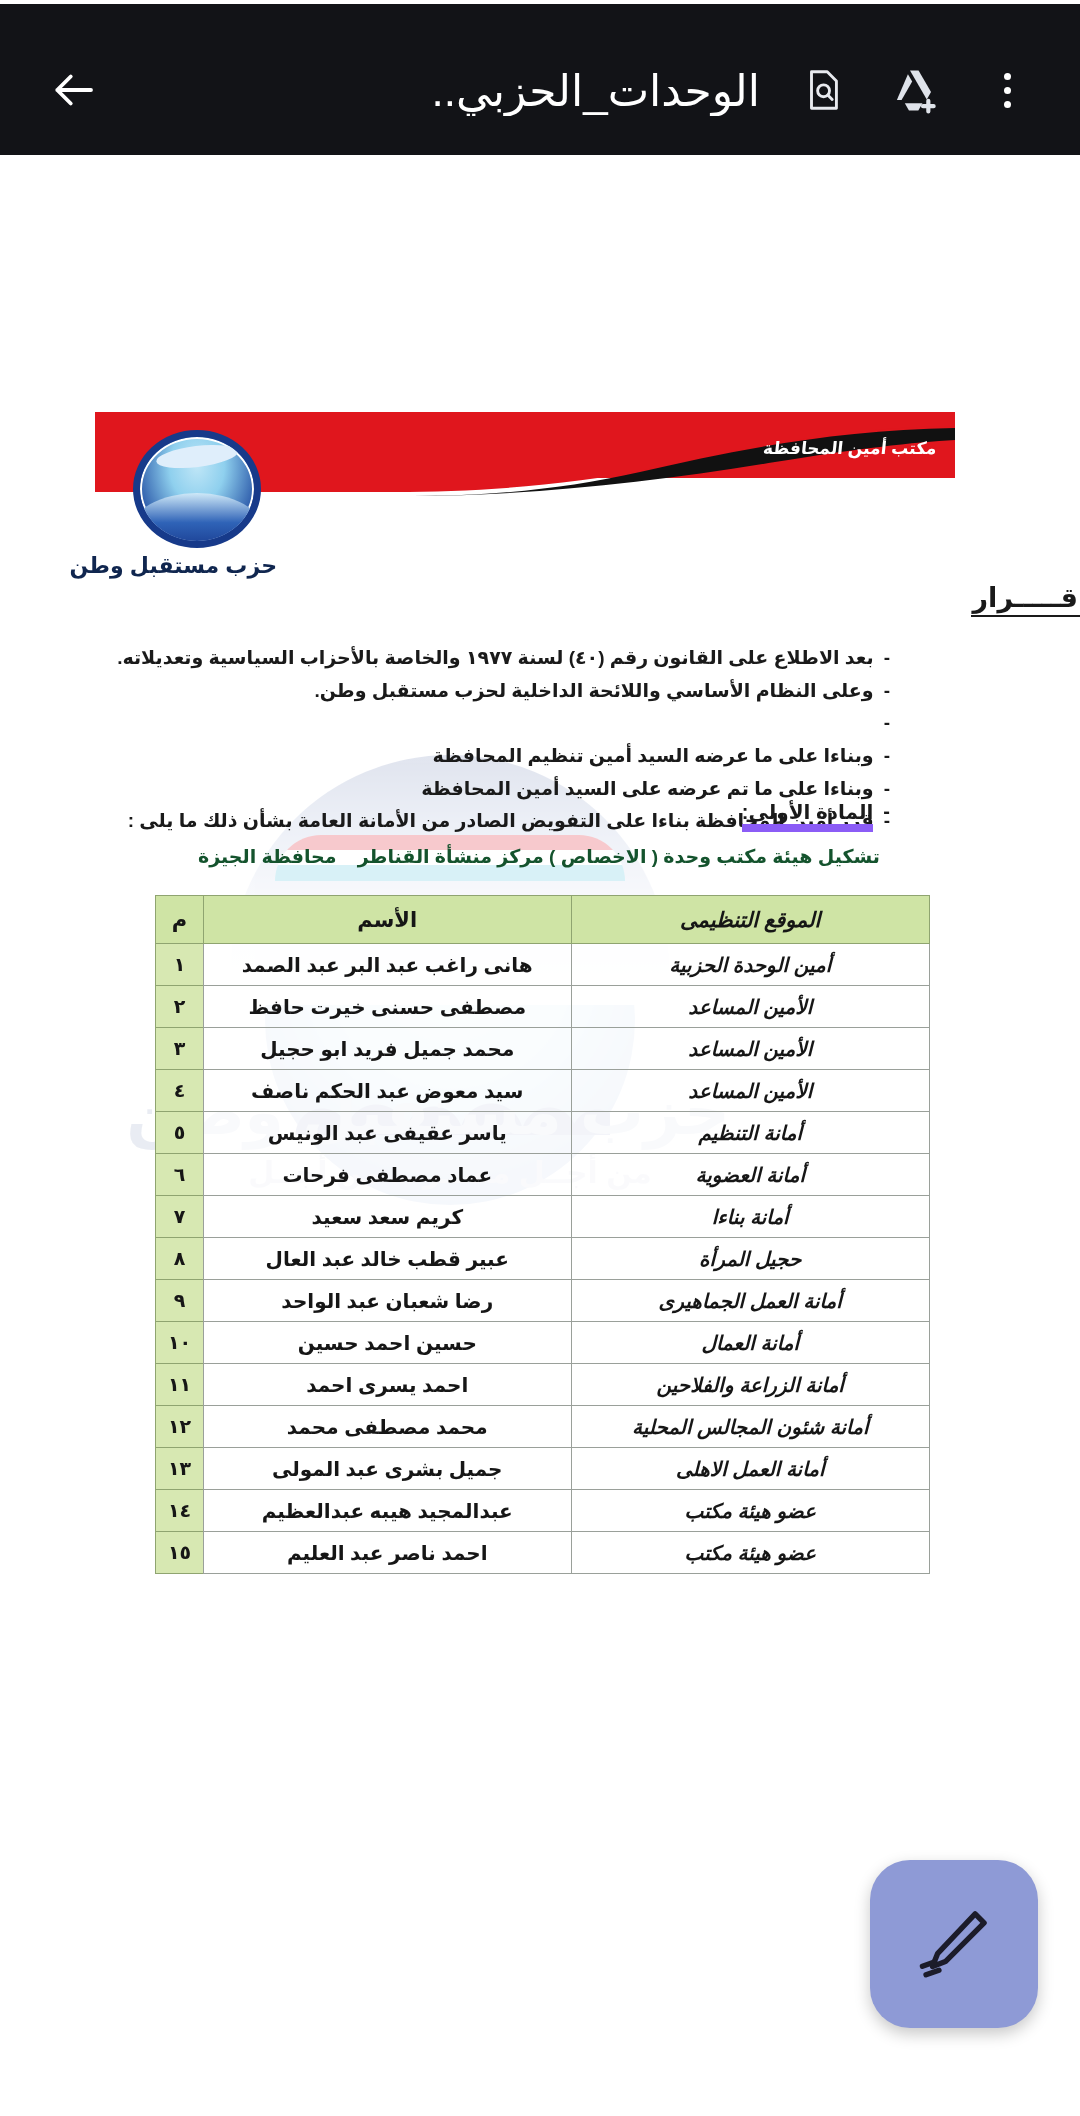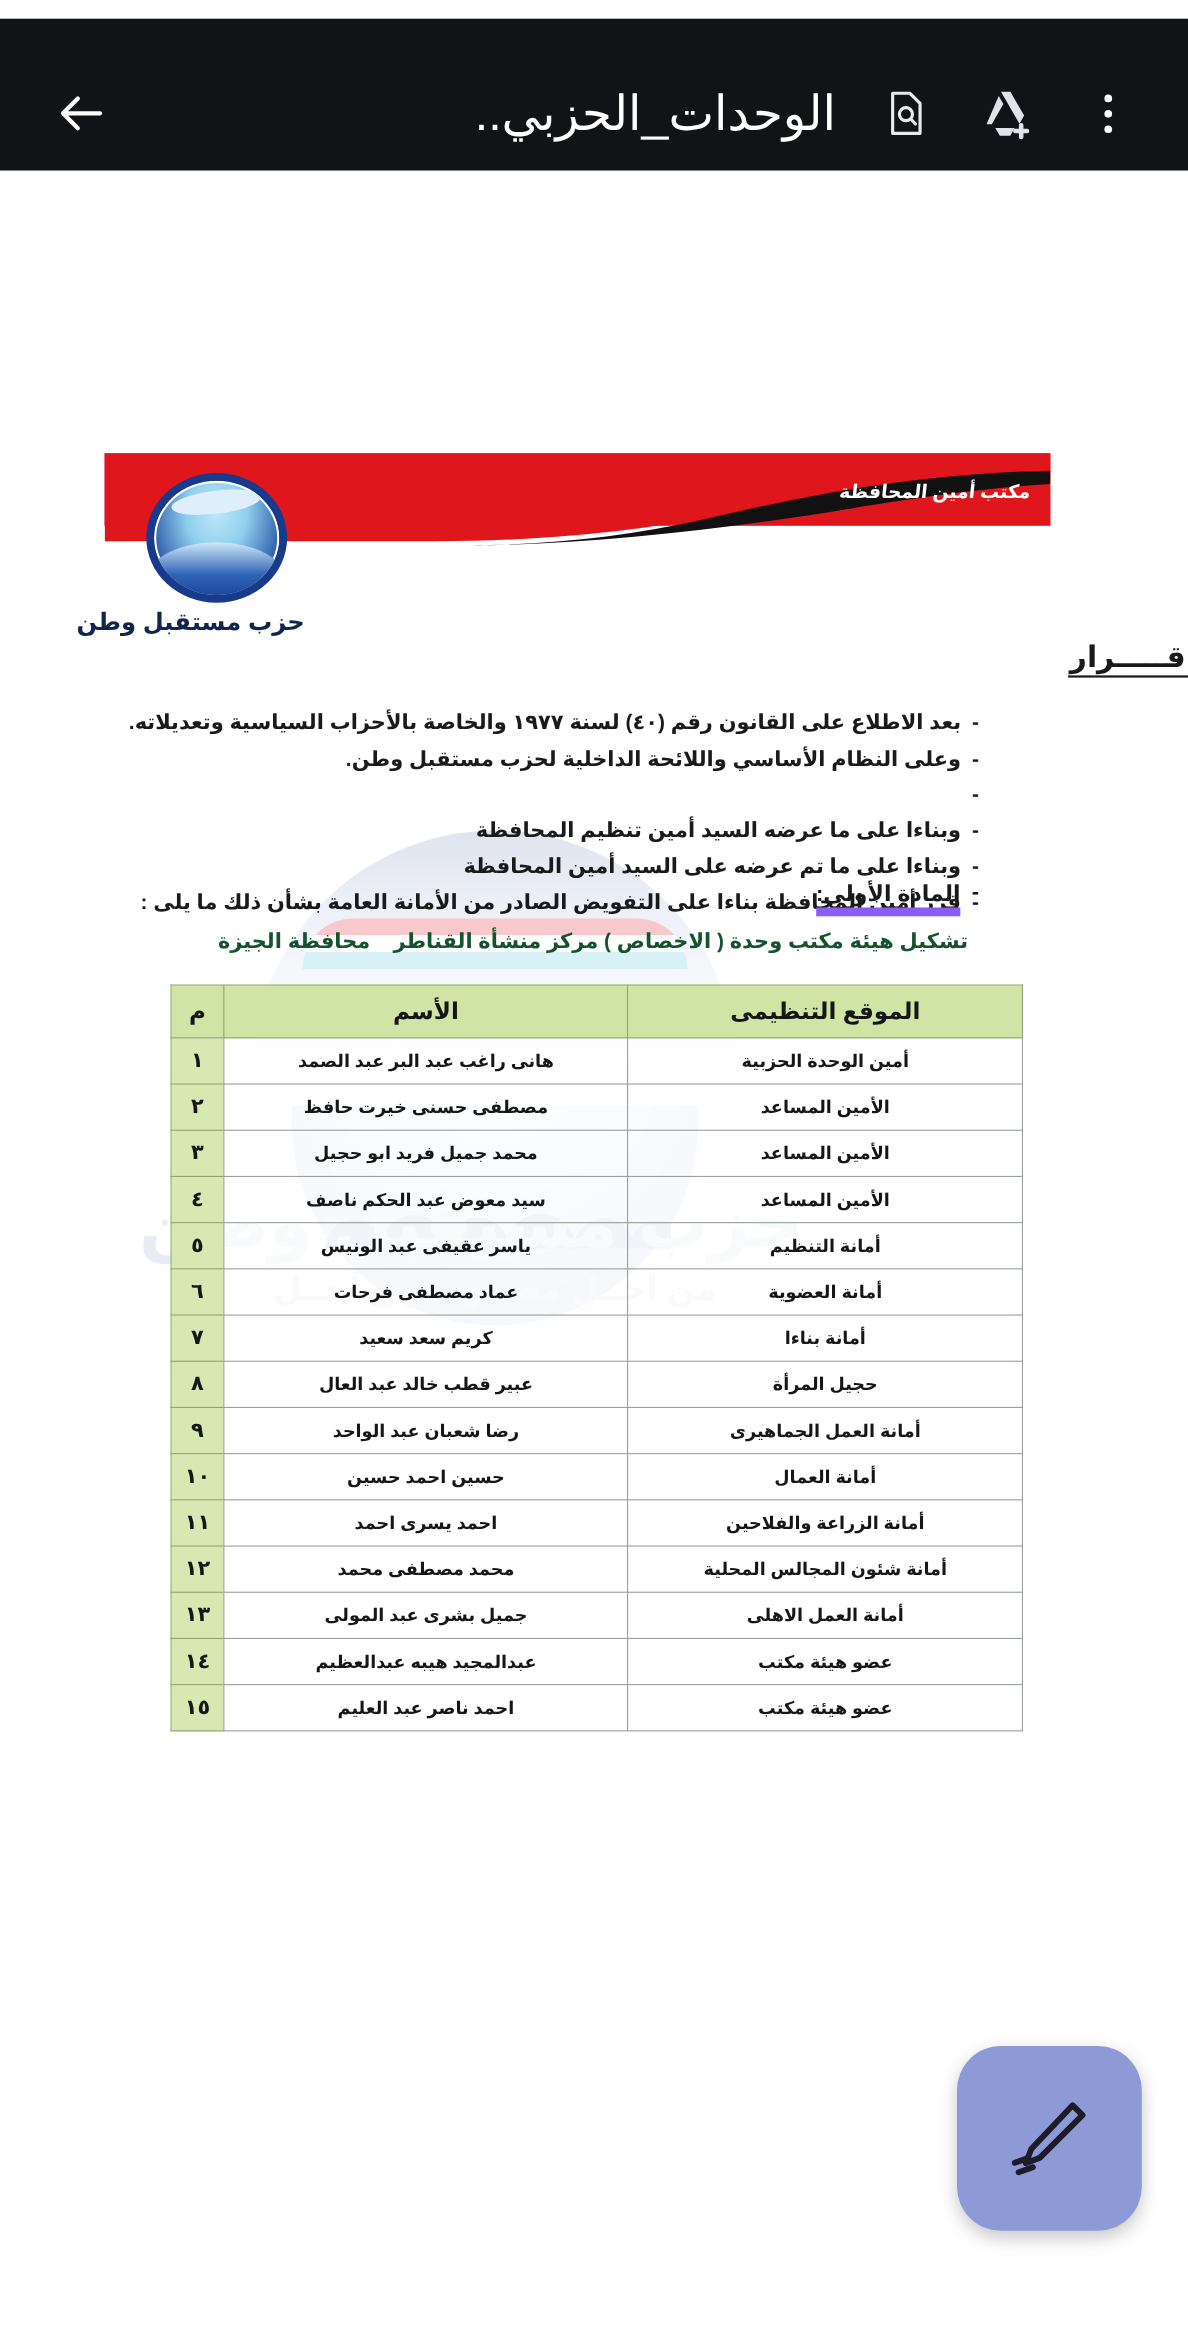--- a/index.html
+++ b/index.html
@@ -6,21 +6,21 @@
   html, body {
     width: 1080px; height: 2116px;
     background: #ffffff;
     font-family: "Liberation Sans", "DejaVu Sans", sans-serif;
     overflow: hidden;
   }
   #root { position: relative; width: 1080px; height: 2116px; background: #ffffff; }
 
   
   .appbar {
-    position: absolute; top: 17px; left: 0;
+    position: absolute; top: 4px; left: 0;
     width: 1080px; height: 172px;
     background: #121317;
     display: flex; flex-direction: row-reverse; align-items: center;
     padding: 0 36px;
   }
   .appbar-icon {
     width: 74px; height: 74px;
     display: flex; align-items: center; justify-content: center;
     flex: 0 0 auto;
   }
@@ -193,37 +193,37 @@
   
   .tbl {
     position: absolute; left: 155px; top: 635px;
     width: 775px;
     border-collapse: collapse;
     direction: rtl;
     background: transparent;
   }
   .tbl td, .tbl th {
     border: 1px solid #9aa09a;
-    font-size: 16px;
+    font-size: 20px;
     color: #161616;
     font-weight: 700;
     text-align: center;
     height: 42px;
     padding: 2px 6px;
     background: transparent;
   }
   .tbl thead th {
     background: #cfe4a5;
     height: 48px;
     font-size: 21px;
     border-color: #8fa470;
   }
   .col-num { width: 48px; }
   .col-name { width: 368px; margin-top: 44px; }
-  .col-pos { width: 359px; }
+  .col-pos { width: 359px; font-style: italic; }
   .tbl tbody td.num { background: #d7e8b2; border-color: #8fa470; font-size: 19px; }
   .tbl tbody td { background: rgba(255,255,255,0.72); }
 
   
   .fab {
     position: absolute; right: 42px; bottom: 88px;
     width: 168px; height: 168px;
     border-radius: 40px;
     background: #8e9ad6;
     display: flex; align-items: center; justify-content: center;

